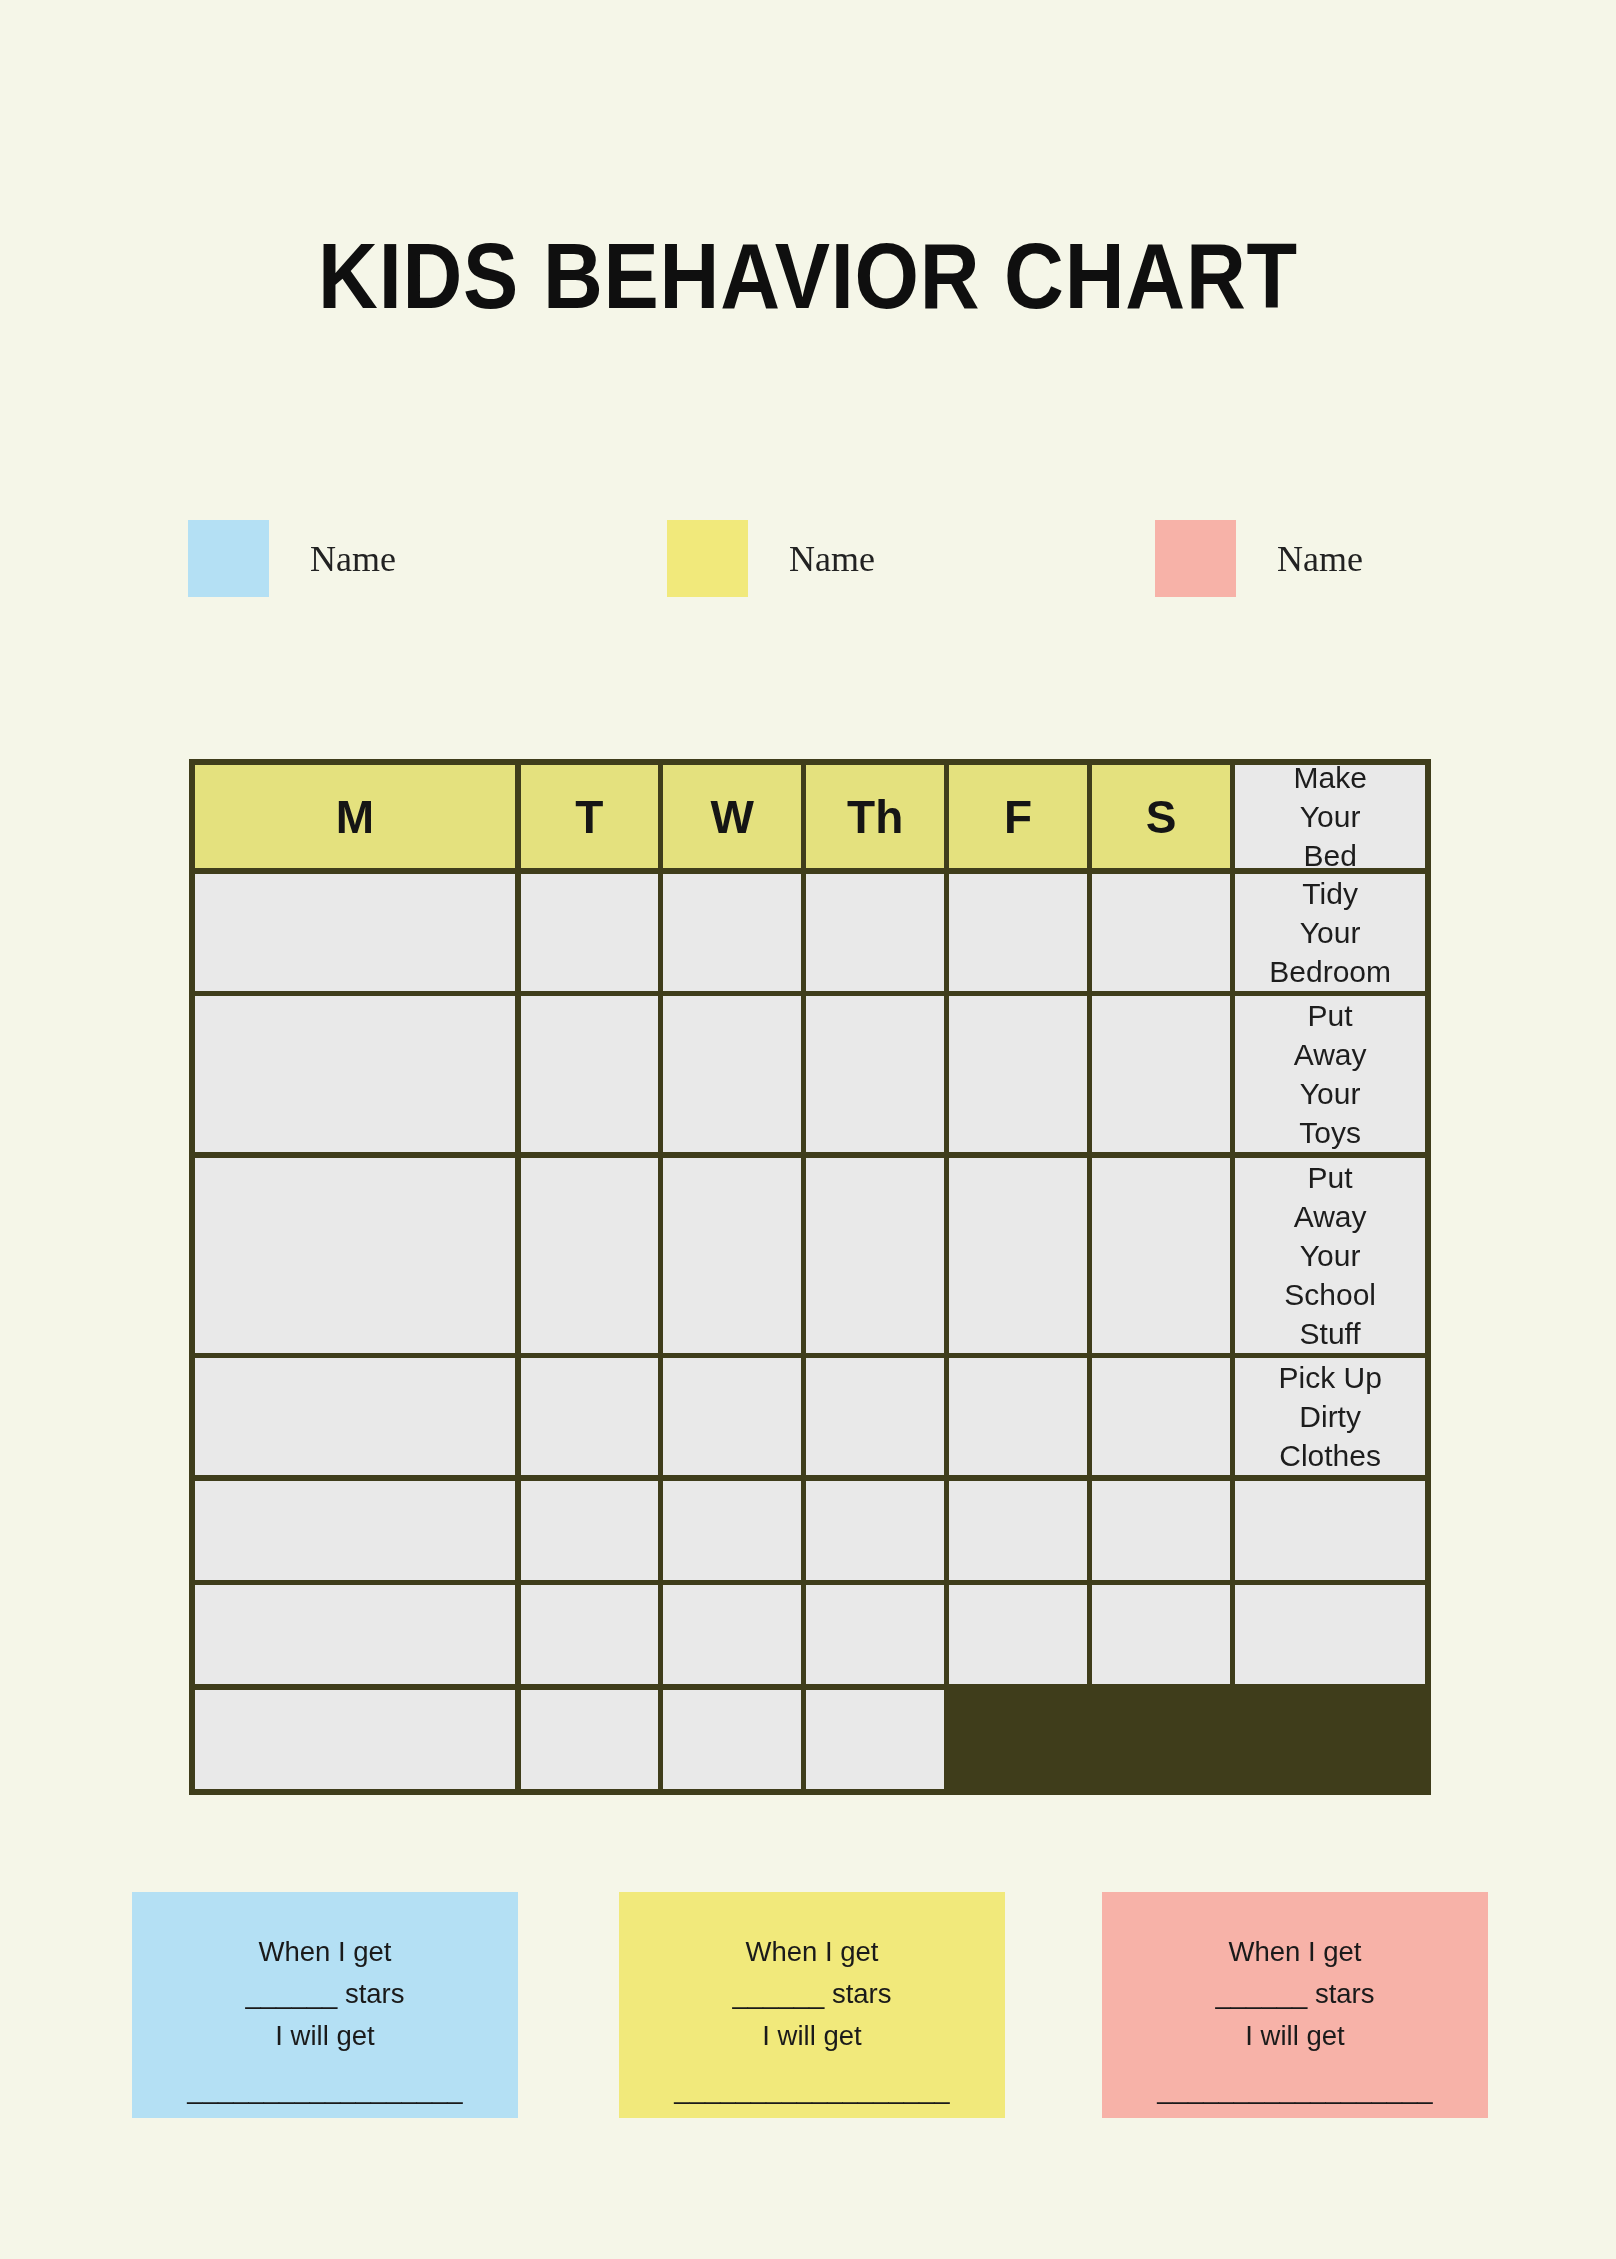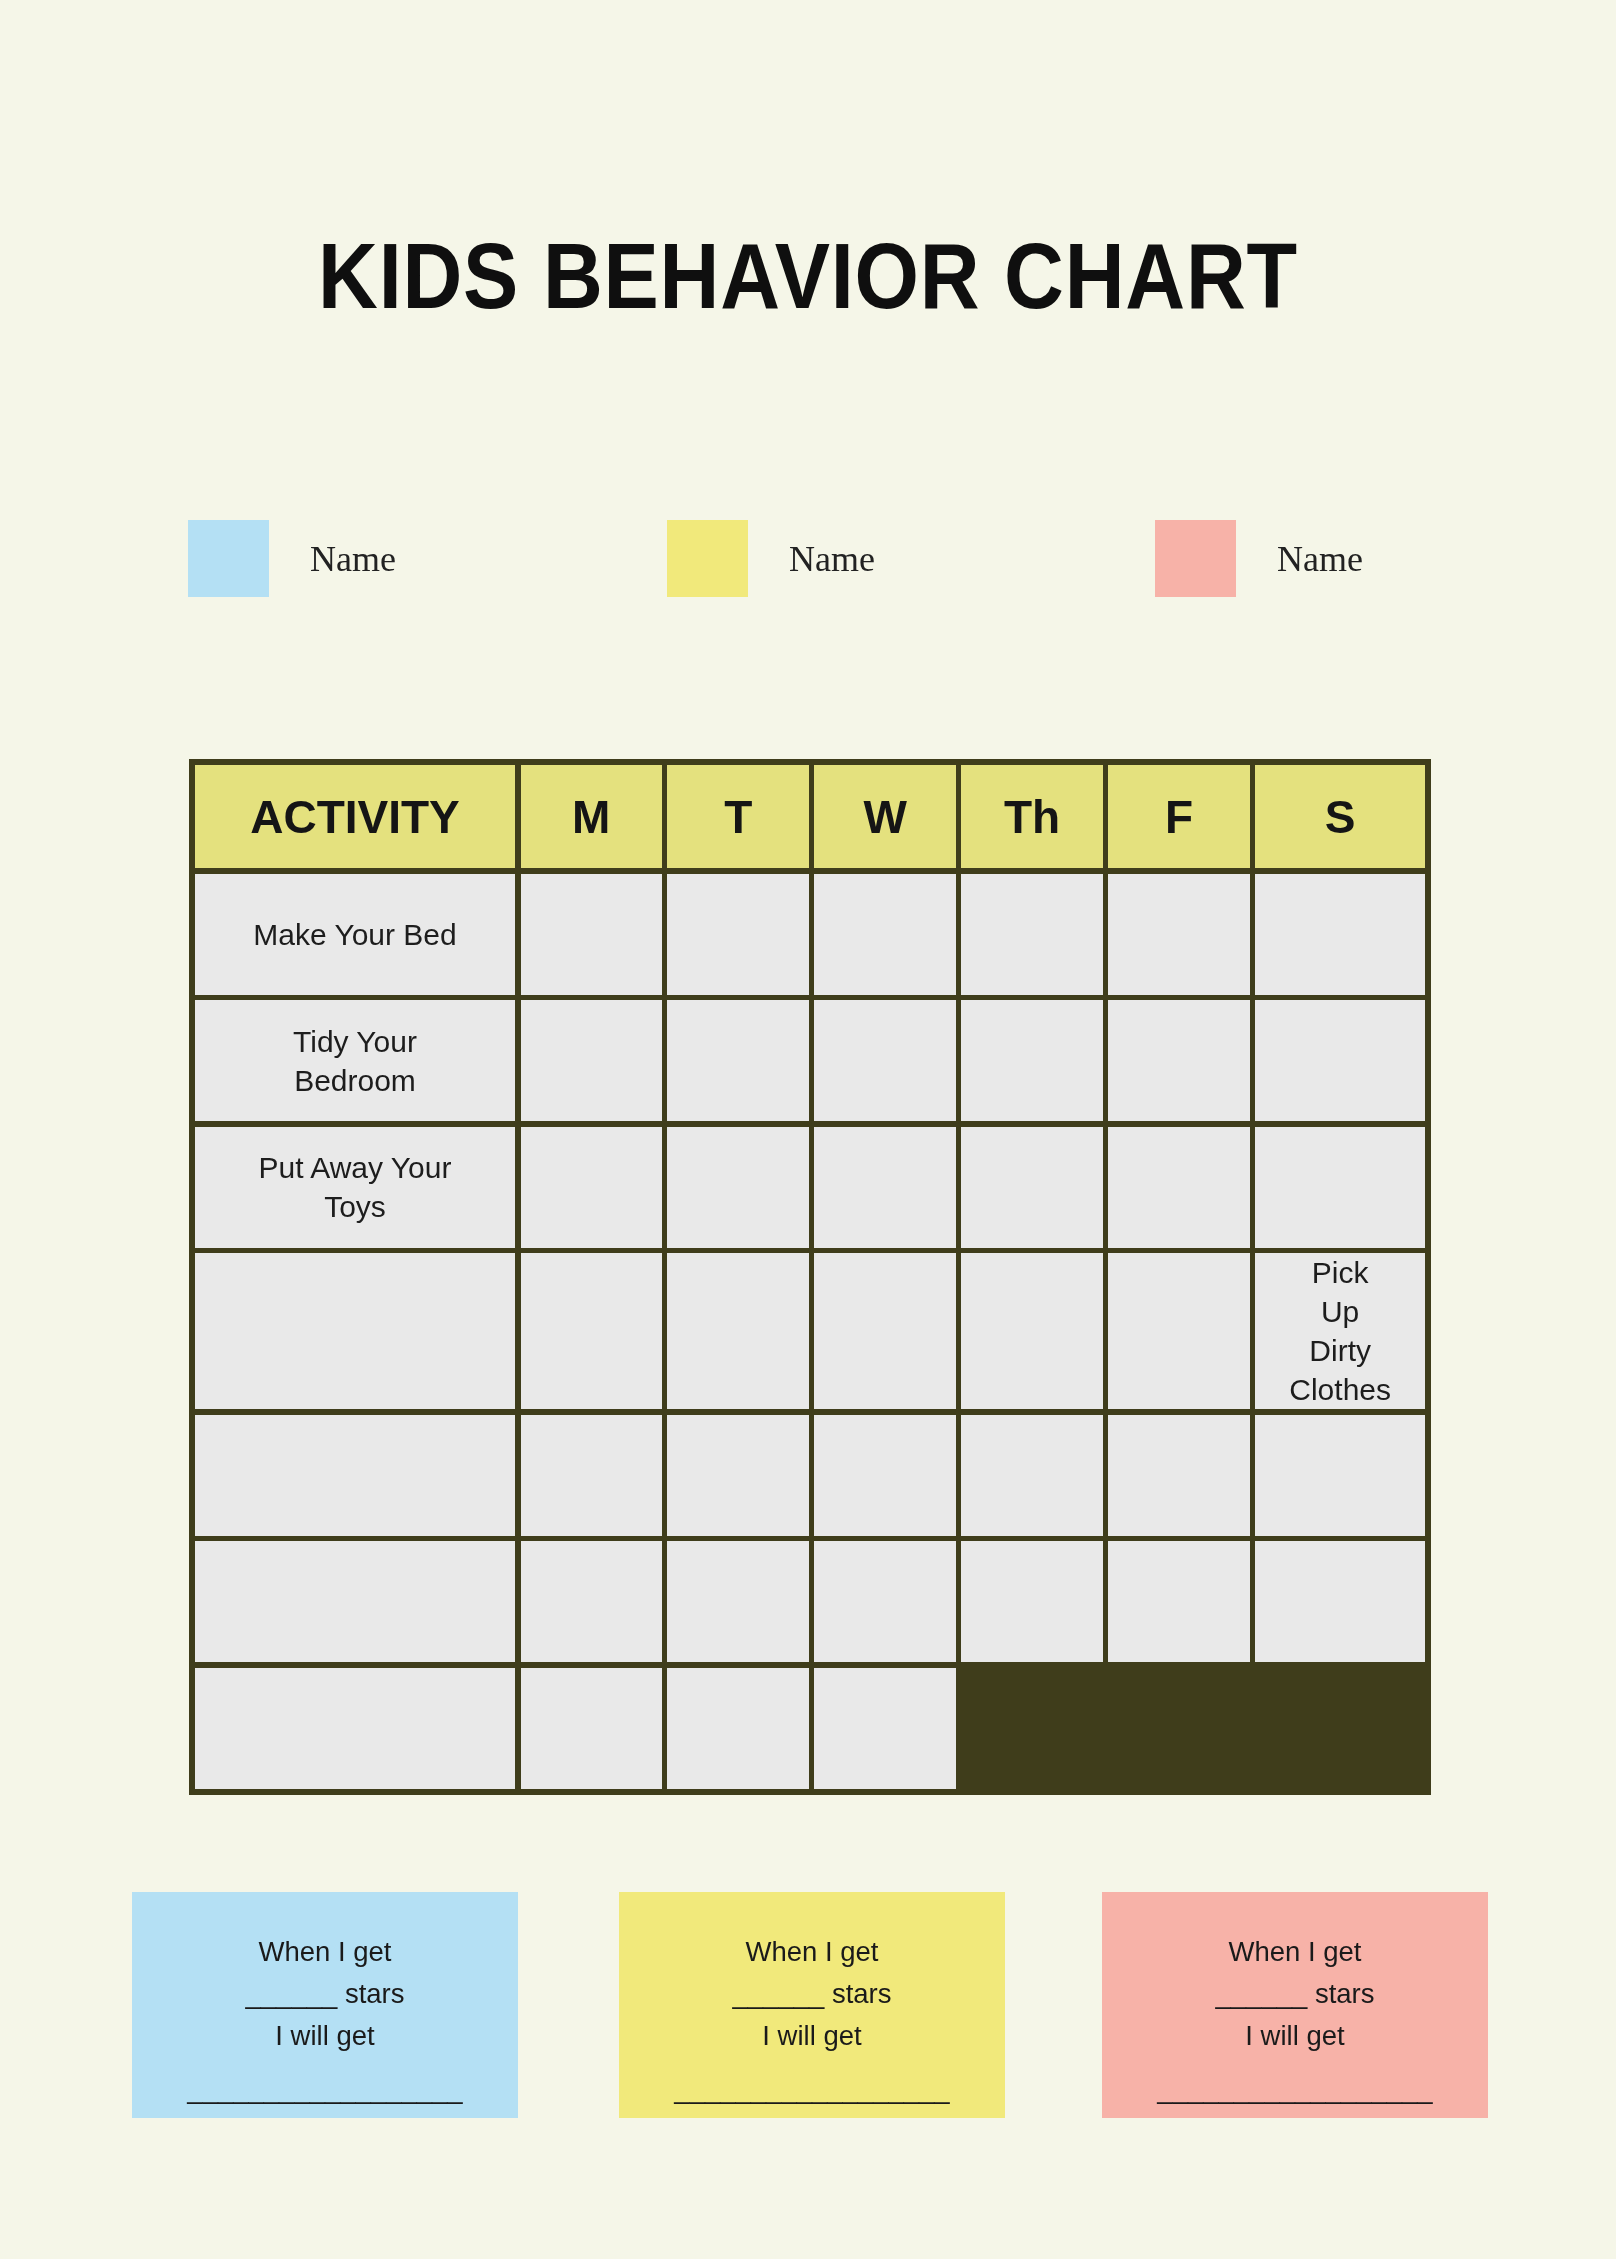--- a/index.html
+++ b/index.html
@@ -91,21 +91,20 @@
       <div class="legend-item">
         <div class="swatch" style="background: rgb(241, 233, 123);"></div>
         <div class="legend-label">Name</div>
       </div>
       <div class="legend-item">
         <div class="swatch" style="background: rgb(247, 178, 168);"></div>
         <div class="legend-label">Name</div>
       </div>
     </div>
   <div class="grid">
-      <div class="hcell">ACTIVITY</div>
       <div class="hcell">M</div>
       <div class="hcell">T</div>
       <div class="hcell">W</div>
       <div class="hcell">Th</div>
       <div class="hcell">F</div>
       <div class="hcell">S</div>
       <div class="acell">Make Your Bed</div>
       <div class="cell"></div>
       <div class="cell"></div>
       <div class="cell"></div>
@@ -119,20 +118,21 @@
       <div class="cell"></div>
       <div class="cell"></div>
       <div class="cell"></div>
       <div class="acell">Put Away Your Toys</div>
       <div class="cell"></div>
       <div class="cell"></div>
       <div class="cell"></div>
       <div class="cell"></div>
       <div class="cell"></div>
       <div class="cell"></div>
+      <div class="acell">Put Away Your School Stuff</div>
       <div class="cell"></div>
       <div class="cell"></div>
       <div class="cell"></div>
       <div class="cell"></div>
       <div class="cell"></div>
       <div class="cell"></div>
       <div class="acell">Pick Up Dirty Clothes</div>
       <div class="cell"></div>
       <div class="cell"></div>
       <div class="cell"></div>

